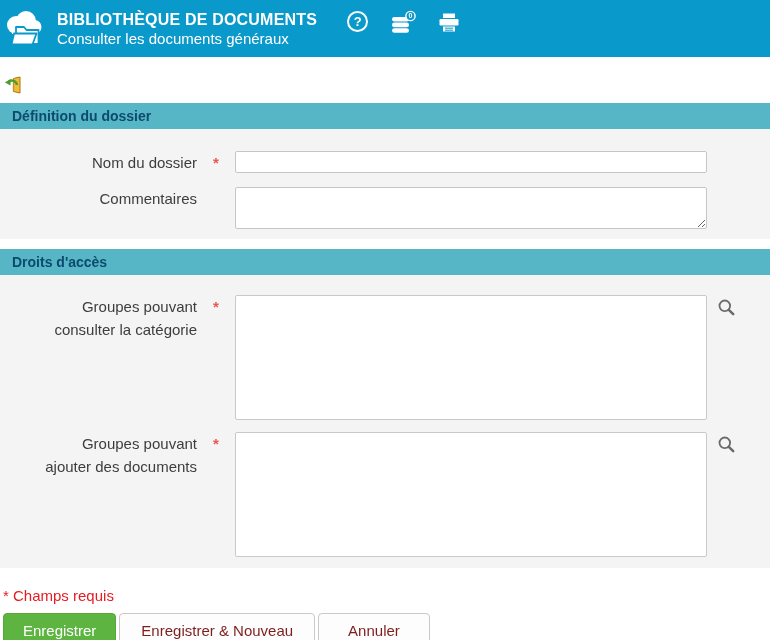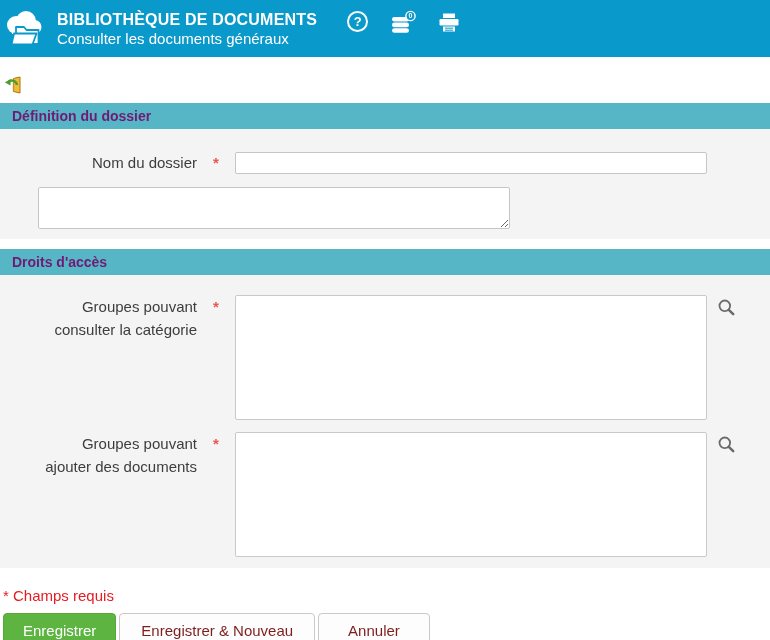--- a/index.html
+++ b/index.html
@@ -30,29 +30,29 @@
 
   
   .page-title-row {
     display:flex; align-items:center; margin:15px 0 0 3px; height:26px; gap:6px;
   }
   .page-title { font-size:15.5px; font-weight:600; color:#222; }
 
   
   .section-bar {
     margin-top:5px; height:26px; line-height:26px; background:#57b6c5;
-    color:#701a75; font-size:14px; font-weight:600; padding-left:12px;
+    color:#0c4a6e; font-size:14px; font-weight:600; padding-left:12px;
   }
   .section-bar.second { margin-top:10px; }
   .panel { background:#f4f4f4; }
   .panel-1 { padding:22px 0 10px; }
   .panel-2 { padding:20px 0 11px; }
 
   .row { display:flex; align-items:flex-start; }
-  .row.center { align-items:flex-end; }
+  .row.center { align-items:flex-start; }
   .row + .row { margin-top:13px; }
   .panel-2 .row + .row { margin-top:12px; }
   .lbl { width:197px; text-align:right; font-size:15px; color:#3d3d3d; line-height:23px; }
   .req { width:38px; text-align:center; font-size:15px; font-weight:bold; color:#e9574e; line-height:23px; }
   .fld { display:flex; align-items:flex-start; }
 
   .text-input {
     width:472px; height:22px; border:1px solid #c6c6c6; border-radius:2px;
     background:#fff; font-family:inherit; font-size:14px; padding:0 6px; outline:none;
   }
@@ -128,20 +128,21 @@
   <div class="section-bar">Définition du dossier</div>
   <div class="panel panel-1">
     <div class="row center">
       <div class="lbl">Nom du dossier</div>
       <div class="req">*</div>
       <div class="fld">
         <input class="text-input" type="text" placeholder="" style="">
       </div>
     </div>
     <div class="row">
+      <div class="lbl">Commentaires</div>
       <div class="req"></div>
       <div class="fld">
         <textarea class="comment-area" style=""></textarea>
       </div>
     </div>
   </div>
 
   <div class="section-bar second">Droits d'accès</div>
   <div class="panel panel-2">
     <div class="row">

